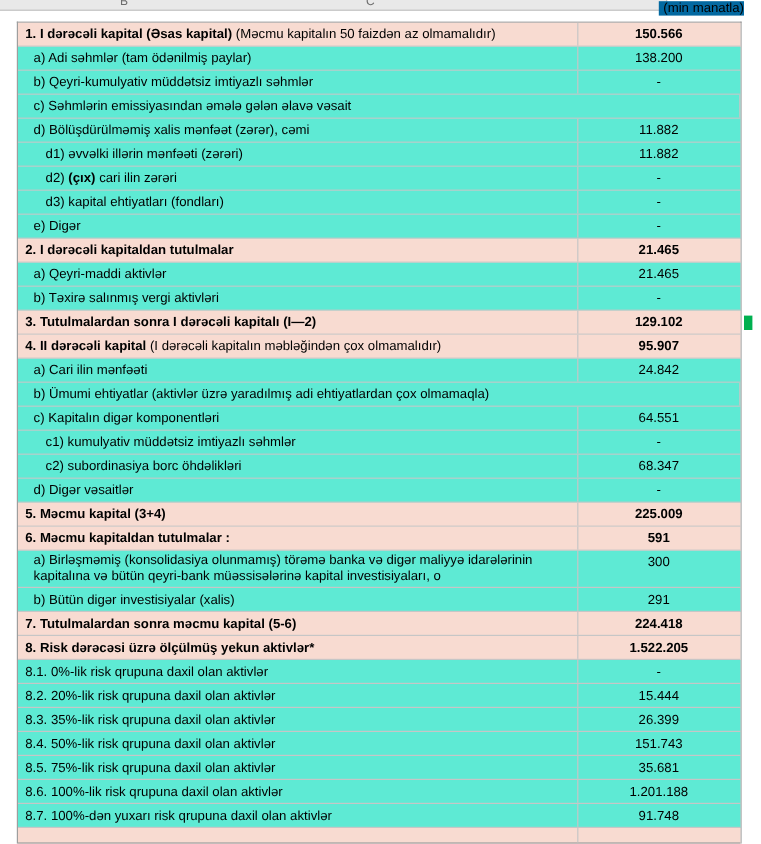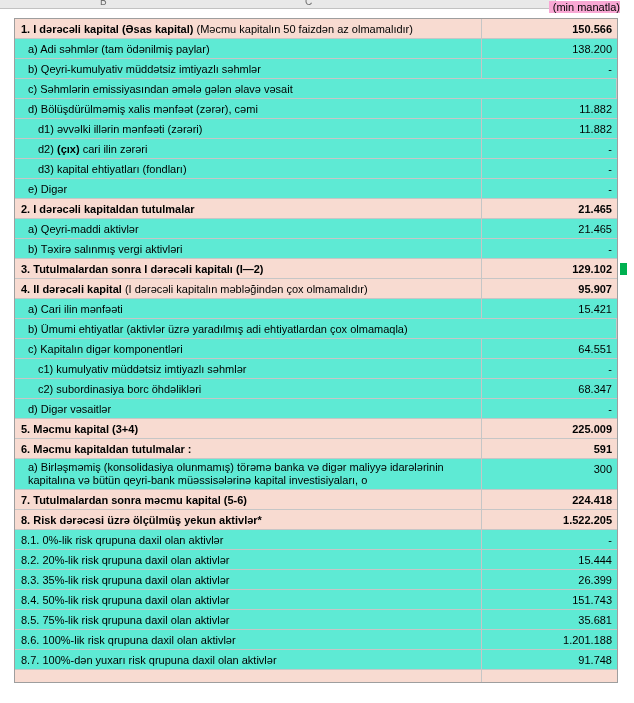--- a/index.html
+++ b/index.html
@@ -27,21 +27,21 @@
     top: -4px;
     color: #6e6e6e;
     font-size: 10px;
   }
   .unit-note {
     position: absolute;
     top: 1px;
     right: 14px;
     font-size: 11px;
     color: #000;
-    background: #f9a8d4;
+    background: #0369a1;
     padding-left: 4px;
   }
   .table {
     position: absolute;
     top: 18px; left: 14px;
     width: 604px;
     border: 1px solid #9e9e9e;
     border-bottom: none;
     background: #fff;
   }
@@ -61,21 +61,21 @@
     border-right: 1px solid #c6c6c6;
     padding: 4px 4px 0 6px;
     line-height: 12px;
     white-space: normal;
   }
   .tall .label { padding-top: 2px; line-height: 13px; }
   .label.indent-1 { padding-left: 13px; }
   .label.indent-2 { padding-left: 23px; }
   .value {
     width: 135px;
-    text-align: right;
+    text-align: center;
     padding: 4px 5px 0 4px;
     line-height: 12px;
   }
   .section .value { font-weight: bold; }
   .b { font-weight: bold; }
   .sel-marker {
     position: absolute;
     right: -10px;
     top: 4px;
     width: 7px;
@@ -145,21 +145,21 @@
       <div class="cell label indent-0"><span class="b">3. Tutulmalardan  sonra I dərəcəli kapitalı (I—2)</span></div>
       <div class="cell value">129.102</div>
       <span class="sel-marker" style="background: rgb(0, 176, 80);"></span>
     </div>
     <div class="row section">
       <div class="cell label indent-0"><span class="b">4. II dərəcəli  kapital </span><span>(I dərəcəli  kapitalın  məbləğindən çox olmamalıdır)</span></div>
       <div class="cell value">95.907</div>
     </div>
     <div class="row">
       <div class="cell label indent-1"><span>a) Cari ilin mənfəəti</span></div>
-      <div class="cell value">15.421</div>
+      <div class="cell value">24.842</div>
     </div>
     <div class="row">
       <div class="cell label indent-1"><span>b) Ümumi ehtiyatlar (aktivlər üzrə yaradılmış adi ehtiyatlardan çox olmamaqla)</span></div>
     </div>
     <div class="row">
       <div class="cell label indent-1"><span>c)  Kapitalın digər komponentləri</span></div>
       <div class="cell value">64.551</div>
     </div>
     <div class="row">
       <div class="cell label indent-2"><span>c1) kumulyativ müddətsiz imtiyazlı səhmlər</span></div>
@@ -178,20 +178,24 @@
       <div class="cell value">225.009</div>
     </div>
     <div class="row section">
       <div class="cell label indent-0"><span class="b">6. Məcmu kapitaldan tutulmalar :</span></div>
       <div class="cell value">591</div>
     </div>
     <div class="row tall">
       <div class="cell label indent-1"><span>a)  Birləşməmiş (konsolidasiya olunmamış) törəmə banka və digər maliyyə idarələrinin kapitalına və bütün qeyri-bank müəssisələrinə kapital investisiyaları, o</span></div>
       <div class="cell value">300</div>
     </div>
+    <div class="row">
+      <div class="cell label indent-1"><span>b)  Bütün digər investisiyalar (xalis)</span></div>
+      <div class="cell value">291</div>
+    </div>
     <div class="row section">
       <div class="cell label indent-0"><span class="b">7. Tutulmalardan  sonra məcmu kapital (5-6)</span></div>
       <div class="cell value">224.418</div>
     </div>
     <div class="row section">
       <div class="cell label indent-0"><span class="b">8. Risk dərəcəsi üzrə ölçülmüş  yekun aktivlər*</span></div>
       <div class="cell value">1.522.205</div>
     </div>
     <div class="row">
       <div class="cell label indent-0"><span>8.1. 0%-lik risk qrupuna daxil olan aktivlər</span></div>

